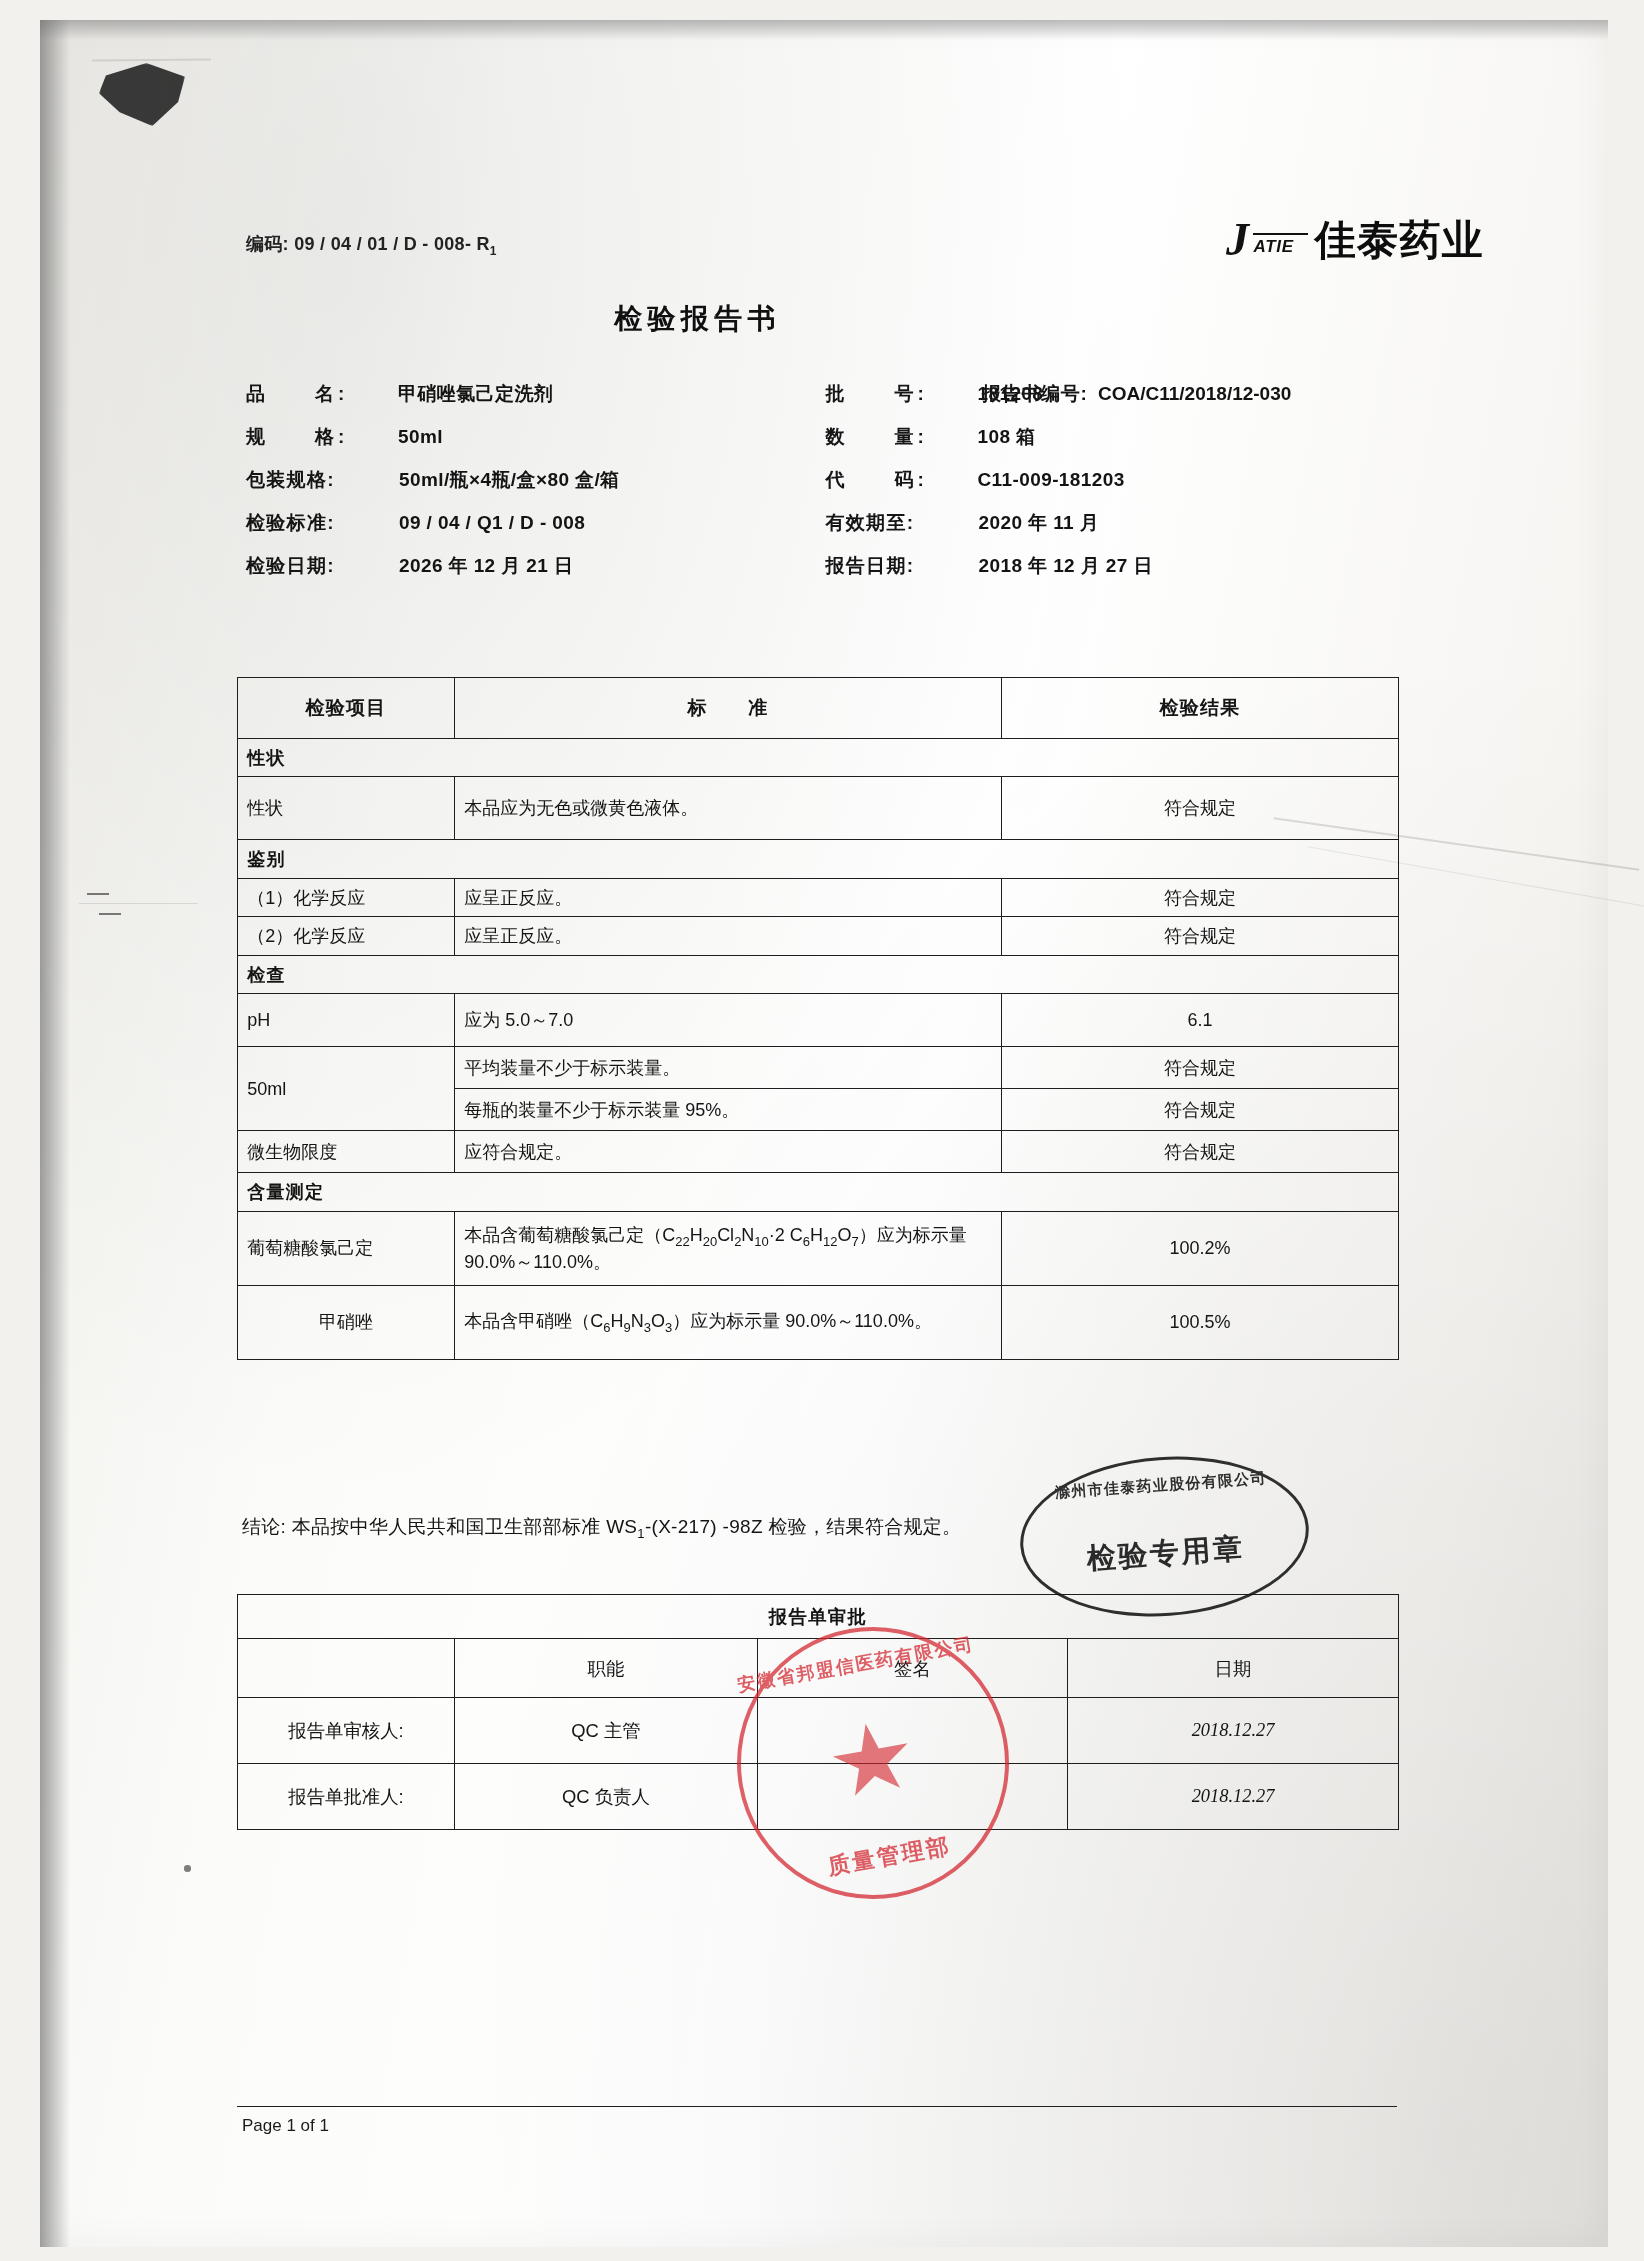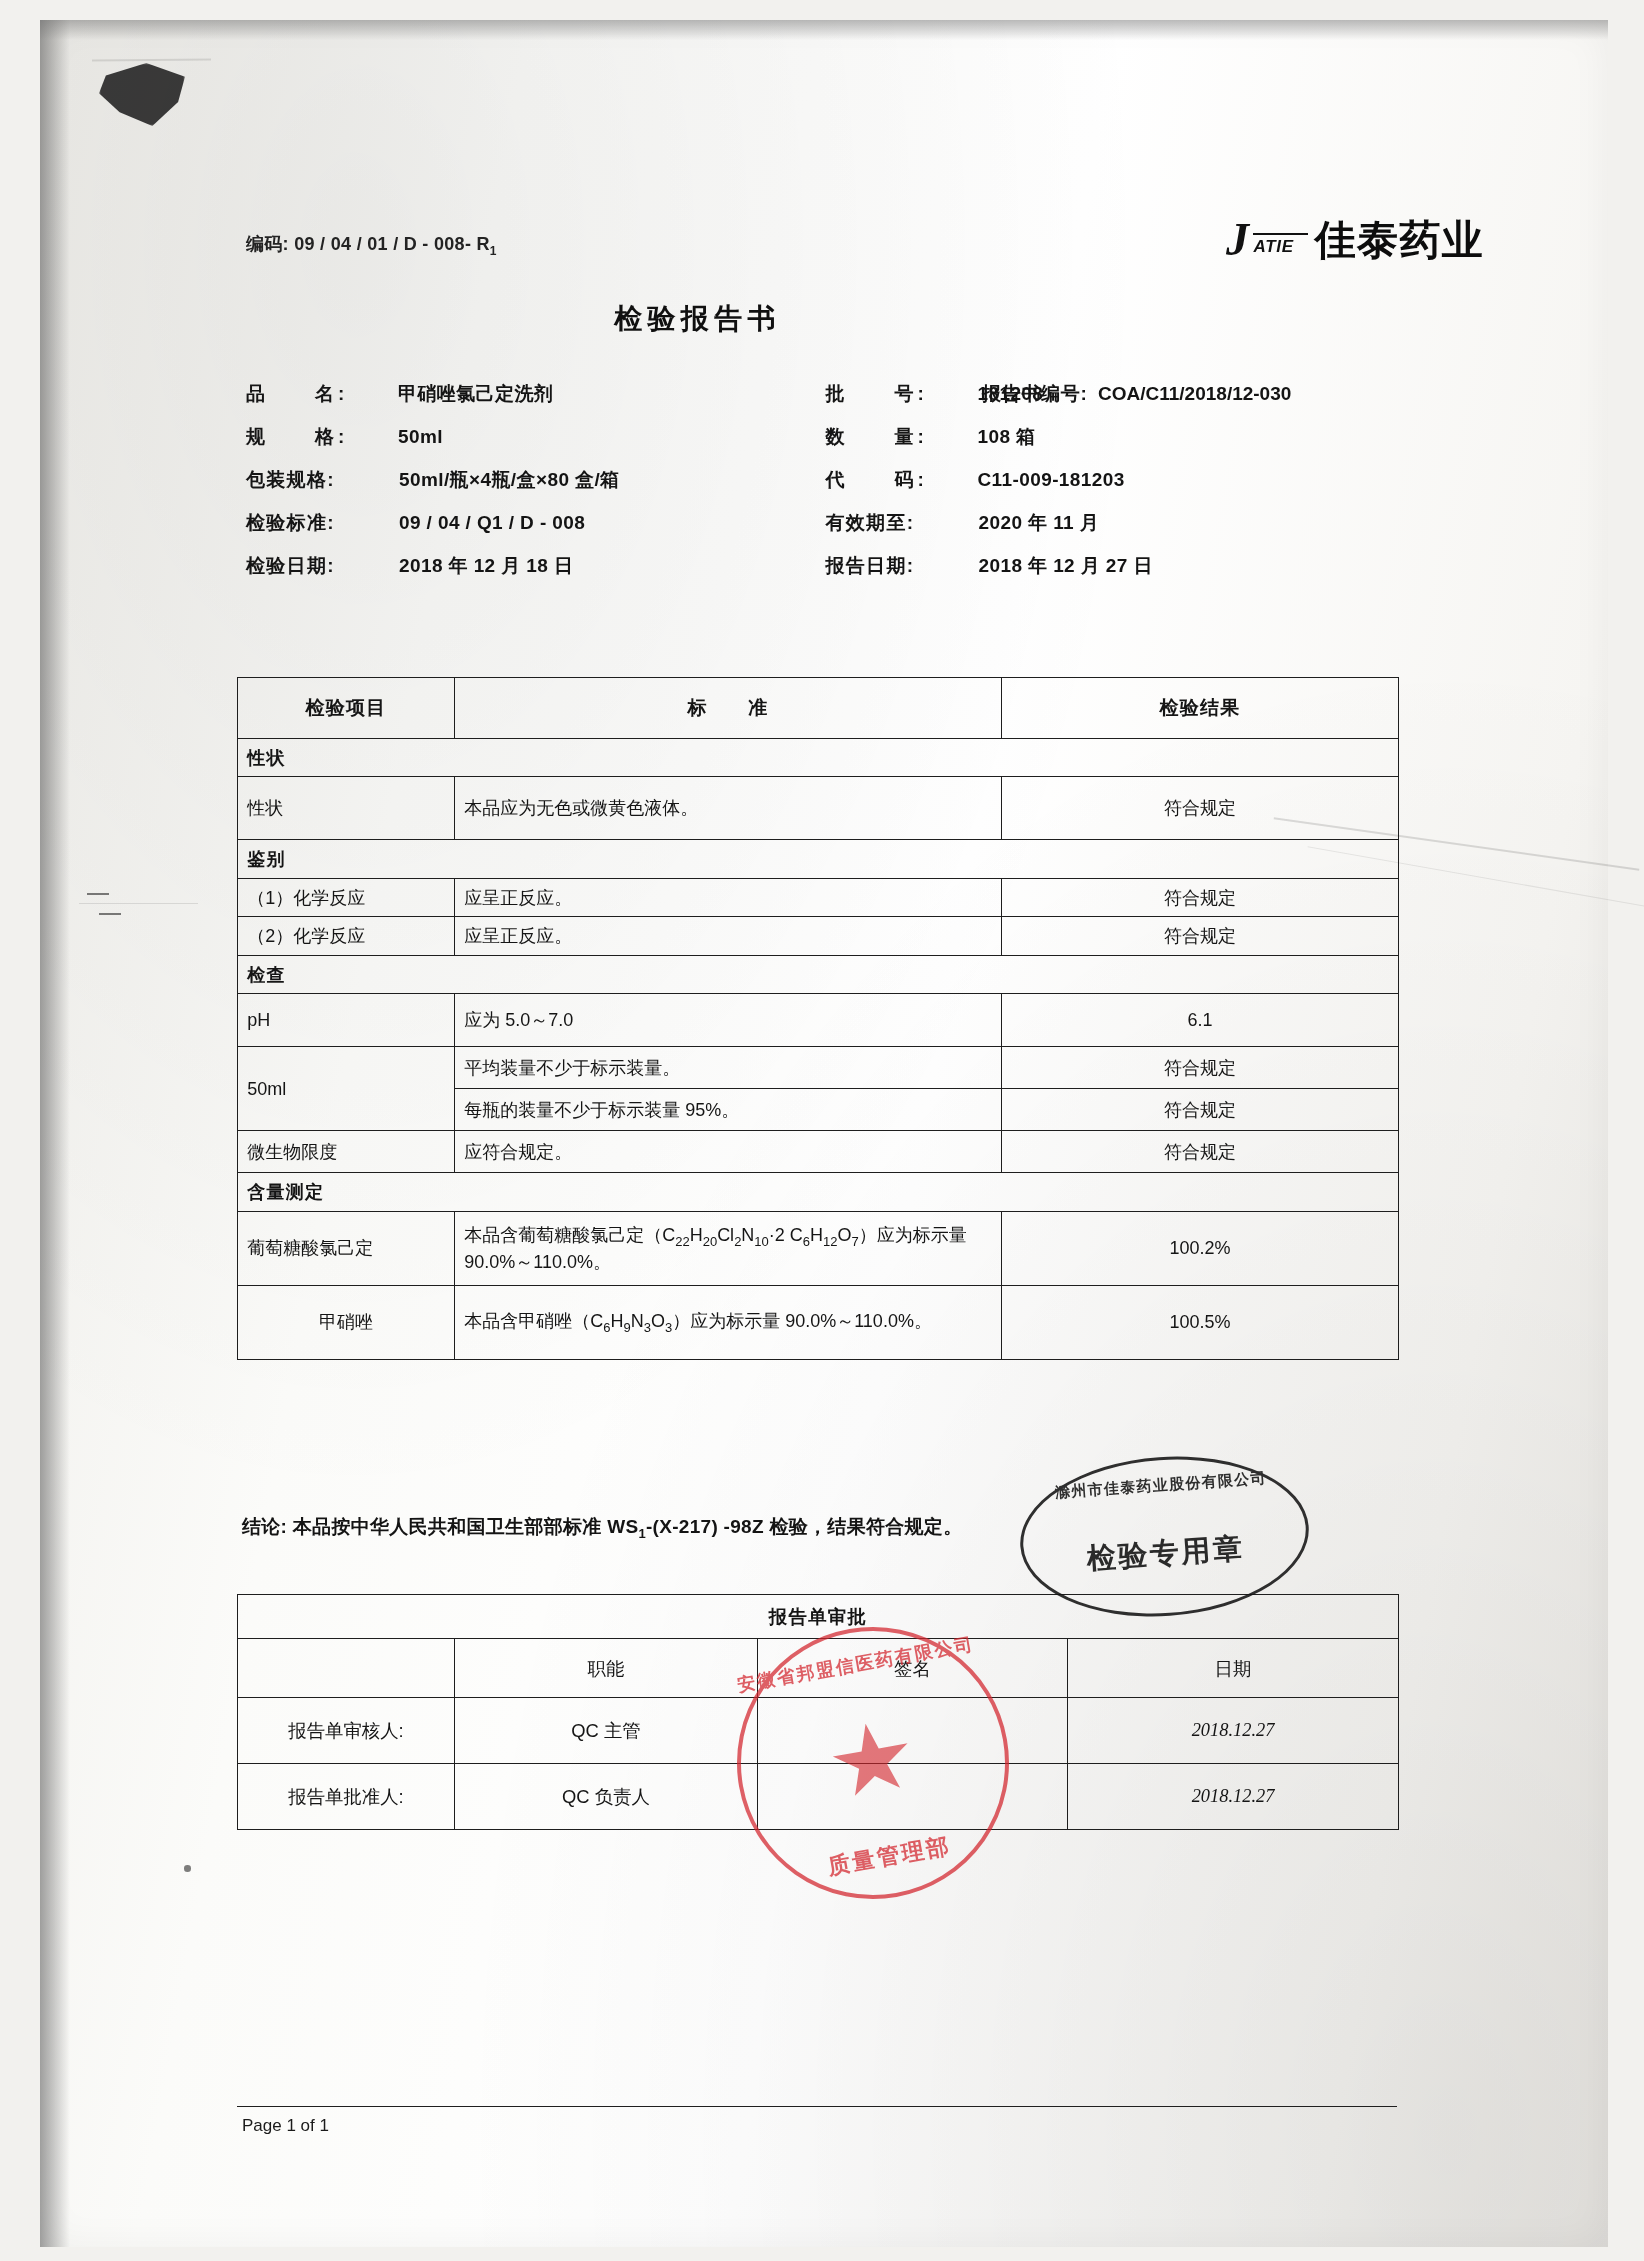--- a/index.html
+++ b/index.html
@@ -202,21 +202,21 @@
   .col1 { width: 217px; }
   .col2 { width: 547px; }
   .col3 { width: 397px; }
 
   
   .conclusion {
     position: absolute;
     left: 242px; top: 1514px;
     width: 1146px;
     font-size: 19px;
-    font-weight: 700;
+    font-weight: 400;
     color: #141414;
     letter-spacing: 0.3px;
   }
   .conclusion sub { font-size: 13px; }
 
   
   table.approval {
     position: absolute;
     left: 237px; top: 1594px;
     width: 1161px;
@@ -399,21 +399,21 @@
           <span class="val">09 / 04 / Q1 / D - 008</span>
         </div>
         <div class="col-r">
           <span class="lbl wide">有效期至:</span>
           <span class="val">2020 年 11 月</span>
         </div>
       </div>
       <div class="row">
         <div class="col-l">
           <span class="lbl wide">检验日期:</span>
-          <span class="val">2018 年 12 月 18 日</span>
+          <span class="val">2026 年 12 月 21 日</span>
         </div>
         <div class="col-r">
           <span class="lbl wide">报告日期:</span>
           <span class="val">2018 年 12 月 27 日</span>
         </div>
       </div>
     </div>
 
     <table class="main">
       <colgroup>

